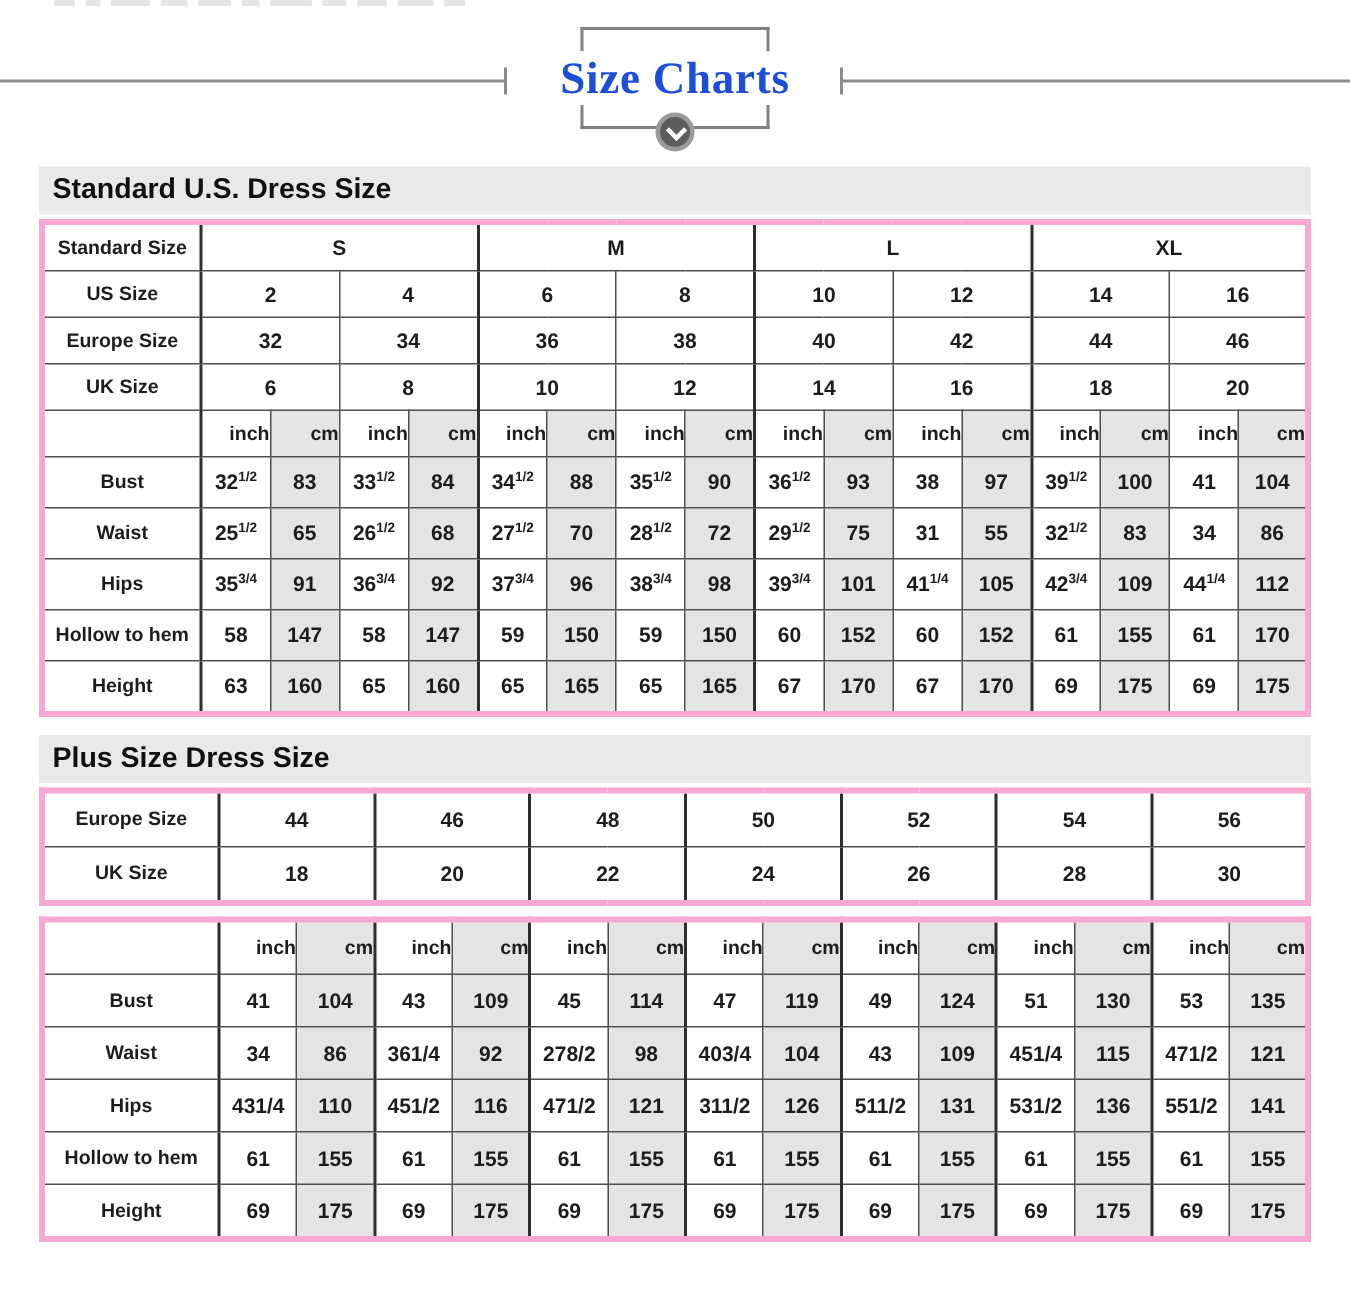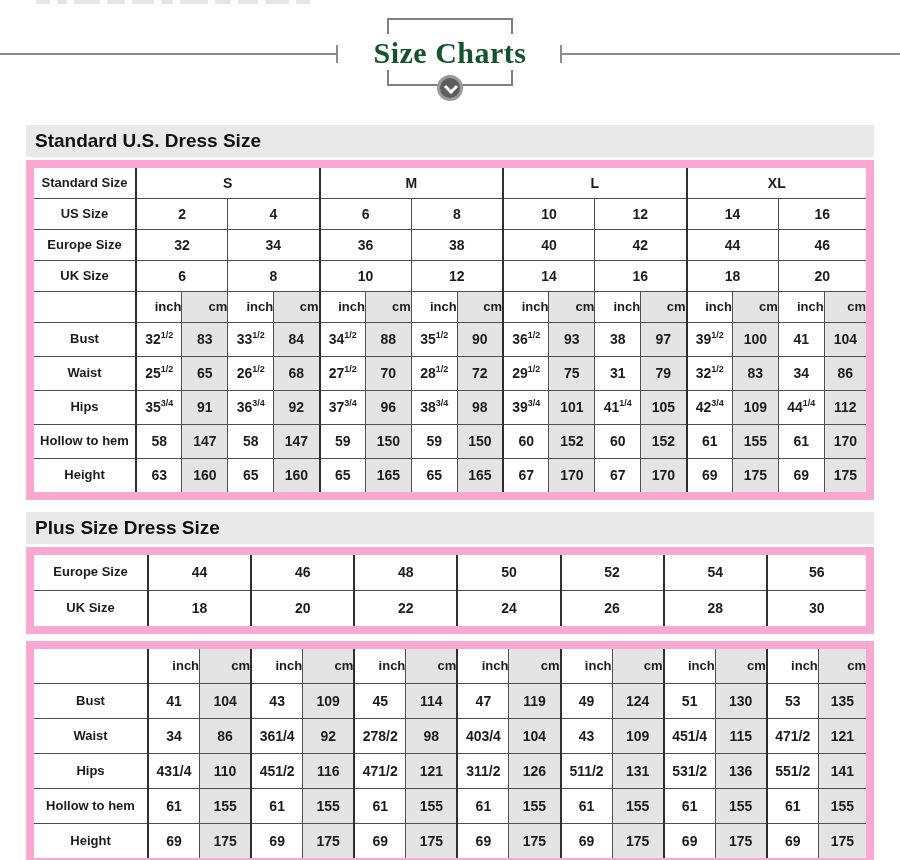--- a/index.html
+++ b/index.html
@@ -21,40 +21,40 @@
     content:"";position:absolute;top:-8px;width:2px;height:18px;background:#8d8d8d;
   }
   .rule-left::after{right:0;}
   .rule-right::before{left:0;}
   .bracket{position:absolute;left:50%;transform:translateX(-50%);width:122px;height:14px;border:2px solid #808080;}
   .bracket-top{top:12px;border-bottom:none;}
   .bracket-bottom{top:64px;border-top:none;}
   .header-title{
     position:absolute;left:0;right:0;top:32px;text-align:center;
     font-family:"Liberation Serif","DejaVu Serif",serif;font-weight:700;
-    font-size:30px;color:#14532d;letter-spacing:0.5px;line-height:1;
+    font-size:30px;color:#1d4ed8;letter-spacing:0.5px;line-height:1;
   }
   .header-circle{
     position:absolute;left:50%;top:69px;transform:translateX(-50%);
     width:20px;height:20px;border-radius:50%;background:#5d5d5d;border:3px solid #9a9a9a;z-index:2;
   }
   .header-circle::after{
     content:"";position:absolute;left:6px;top:4px;width:7px;height:7px;
     border-right:3px solid #fff;border-bottom:3px solid #fff;transform:rotate(45deg);
   }
 
   
   .section{margin:0 26px;}
-  .section-standard{margin-top:23px;}
+  .section-standard{margin-top:9px;}
   .section-plus{margin-top:12px;}
   .title-bar{
     background:#e9e9e9;height:32px;display:flex;align-items:center;
     padding-left:9px;font-weight:700;font-size:19px;color:#101010;margin-bottom:3px;
   }
-  table{width:100%;border-collapse:collapse;table-layout:fixed;border:8px solid #f9a8d4;background:#fff;}
+  table{width:100%;border-collapse:collapse;table-layout:fixed;border:4px solid #f9a8d4;background:#fff;}
   td,th{
     border:1px solid #4f4f4f;text-align:center;vertical-align:middle;
     font-weight:700;color:#1c1c1c;padding:0;font-size:14px;line-height:1.15;
   }
   .rowlabel{font-size:13px;}
   .unit{font-size:13px;text-align:right;}
   .shade{background:#e4e4e4;}
   .gb{border-left:2px solid #2e2e2e;}
   tr.h31>td,tr.h31>th{height:30px;}
   tr.h34>td,tr.h34>th{height:33px;}
@@ -198,21 +198,21 @@
             <td class="shade">65</td>
             <td>26<sup>1/2</sup></td>
             <td class="shade">68</td>
             <td class="gb">27<sup>1/2</sup></td>
             <td class="shade">70</td>
             <td>28<sup>1/2</sup></td>
             <td class="shade">72</td>
             <td class="gb">29<sup>1/2</sup></td>
             <td class="shade">75</td>
             <td>31</td>
-            <td class="shade">79</td>
+            <td class="shade">55</td>
             <td class="gb">32<sup>1/2</sup></td>
             <td class="shade">83</td>
             <td>34</td>
             <td class="shade">86</td>
           </tr>
           <tr class="h34">
             <td class="rowlabel">Hips</td>
             <td class="gb">35<sup>3/4</sup></td>
             <td class="shade">91</td>
             <td>36<sup>3/4</sup></td>

